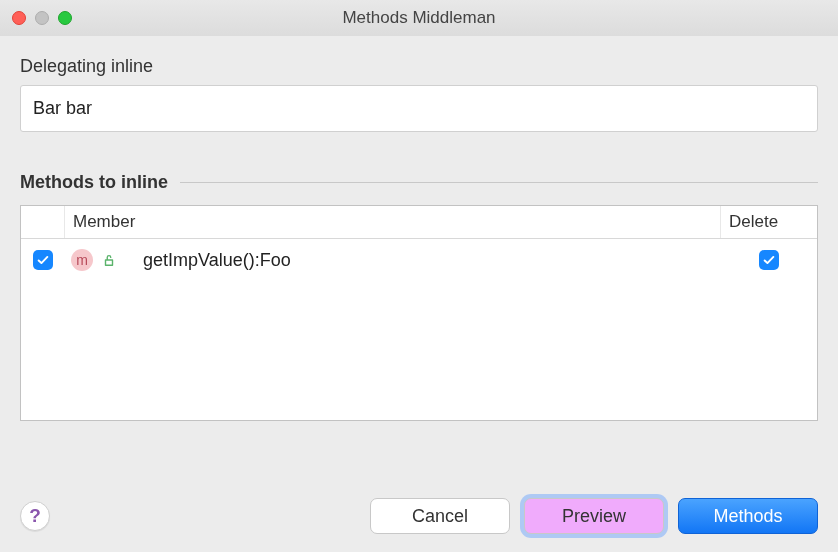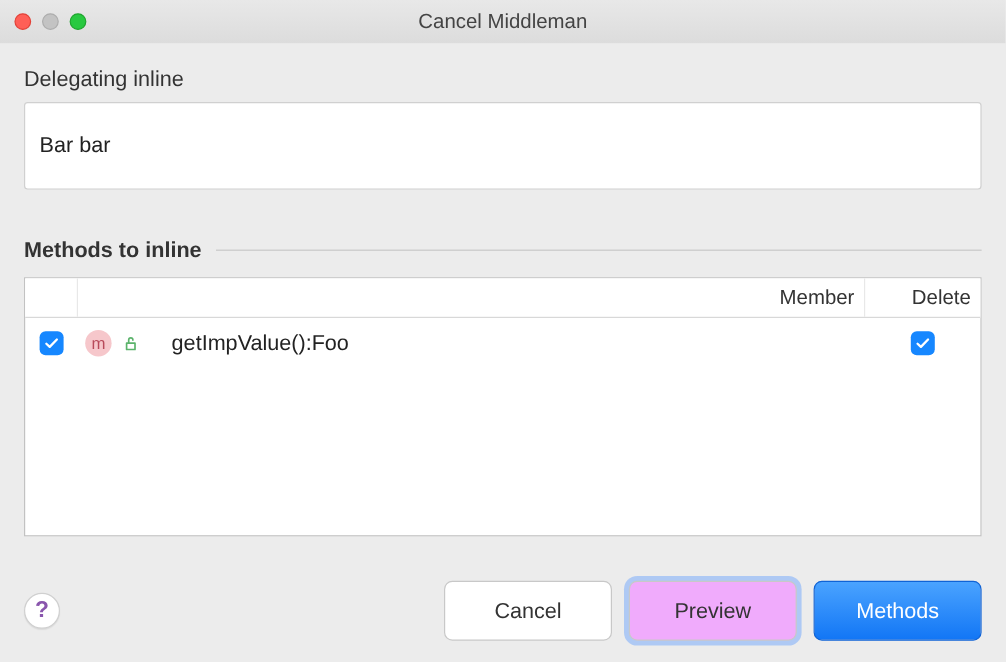--- a/index.html
+++ b/index.html
@@ -48,21 +48,21 @@
     }
     .field-label {
       font-size: 18px;
       color: #333;
       margin-bottom: 8px;
     }
     .field-value-box {
       background: #fff;
       border: 1px solid #d0d0d0;
       border-radius: 3px;
-      padding: 25px 12px;
+      padding: 12px 12px;
       font-size: 18px;
       color: #222;
       margin-bottom: 40px;
     }
     .section-header {
       display: flex;
       align-items: center;
       gap: 12px;
       margin-bottom: 12px;
       font-weight: bold;
@@ -85,21 +85,21 @@
     }
     .table-header {
       display: flex;
       background: #fff;
       border-bottom: 1px solid #d8d8d8;
     }
     .th {
       padding: 6px 8px;
       font-size: 17px;
       color: #333;
-      text-align: right;
+      text-align: left;
       border-right: 1px solid #e8e8e8;
     }
     .th:last-child { border-right: none; }
     .th-checkbox { width: 44px; }
     .th-member { flex: 1; }
     .th-delete { width: 96px; }
     .table-row {
       display: flex;
       align-items: center;
       padding: 10px 0;
@@ -182,21 +182,21 @@
       cursor: pointer;
       box-shadow: 0 1px 1px rgba(0,0,0,0.08);
     }
     .footer-buttons {
       margin-left: auto;
       display: flex;
       gap: 14px;
     }
     .btn {
       min-width: 140px;
-      height: 50px;
+      height: 36px;
       border-radius: 7px;
       font-size: 18px;
       display: flex;
       align-items: center;
       justify-content: center;
       cursor: pointer;
       padding: 0 22px;
     }
     .btn-default {
       background: #fff;
@@ -217,21 +217,21 @@
   </style>
 </head>
 <body>
 
 <div class="titlebar">
   <div class="traffic-lights">
     <div class="traffic-light close-l"></div>
     <div class="traffic-light min-l"></div>
     <div class="traffic-light max-l"></div>
   </div>
-  <div class="titlebar-title">Cancel Middleman</div>
+  <div class="titlebar-title">Methods Middleman</div>
 </div>
 
 <div class="content">
   <div class="field-label">Delegating inline</div>
   <div class="field-value-box">Bar bar</div>
 
   <div class="section-header">
     <div class="section-header-label">Methods to inline</div>
     <div class="section-header-line"></div>
   </div>

